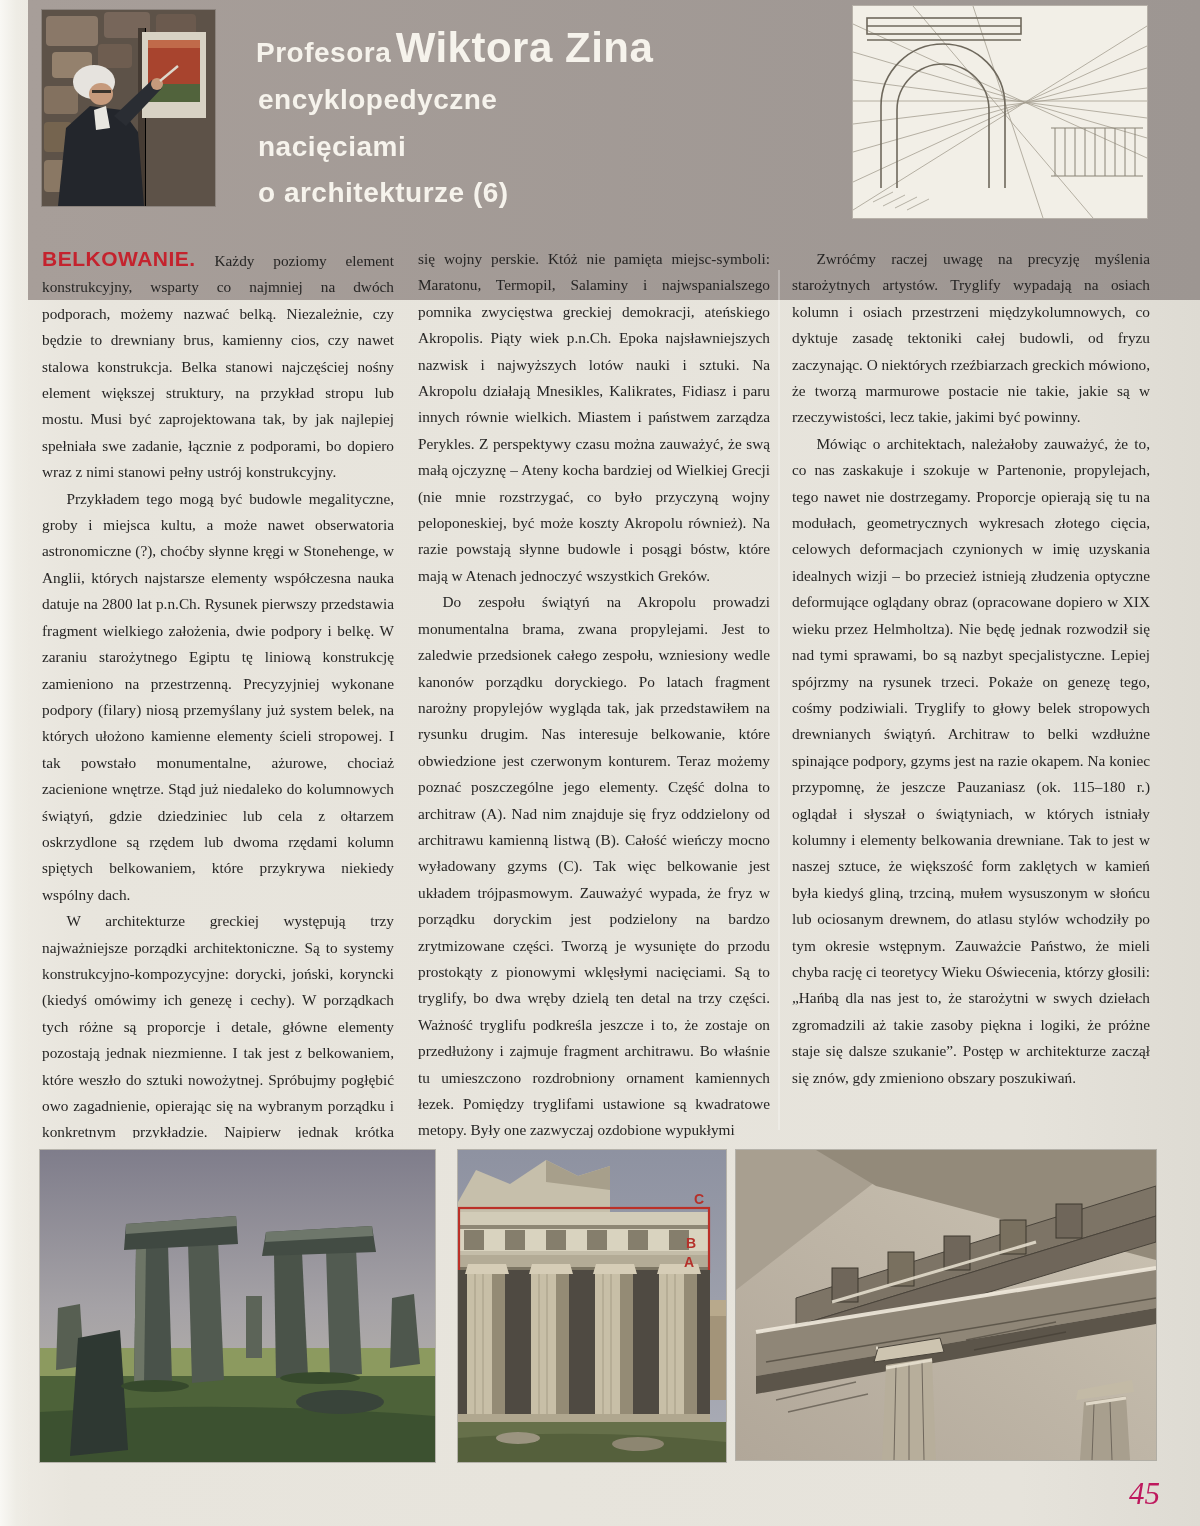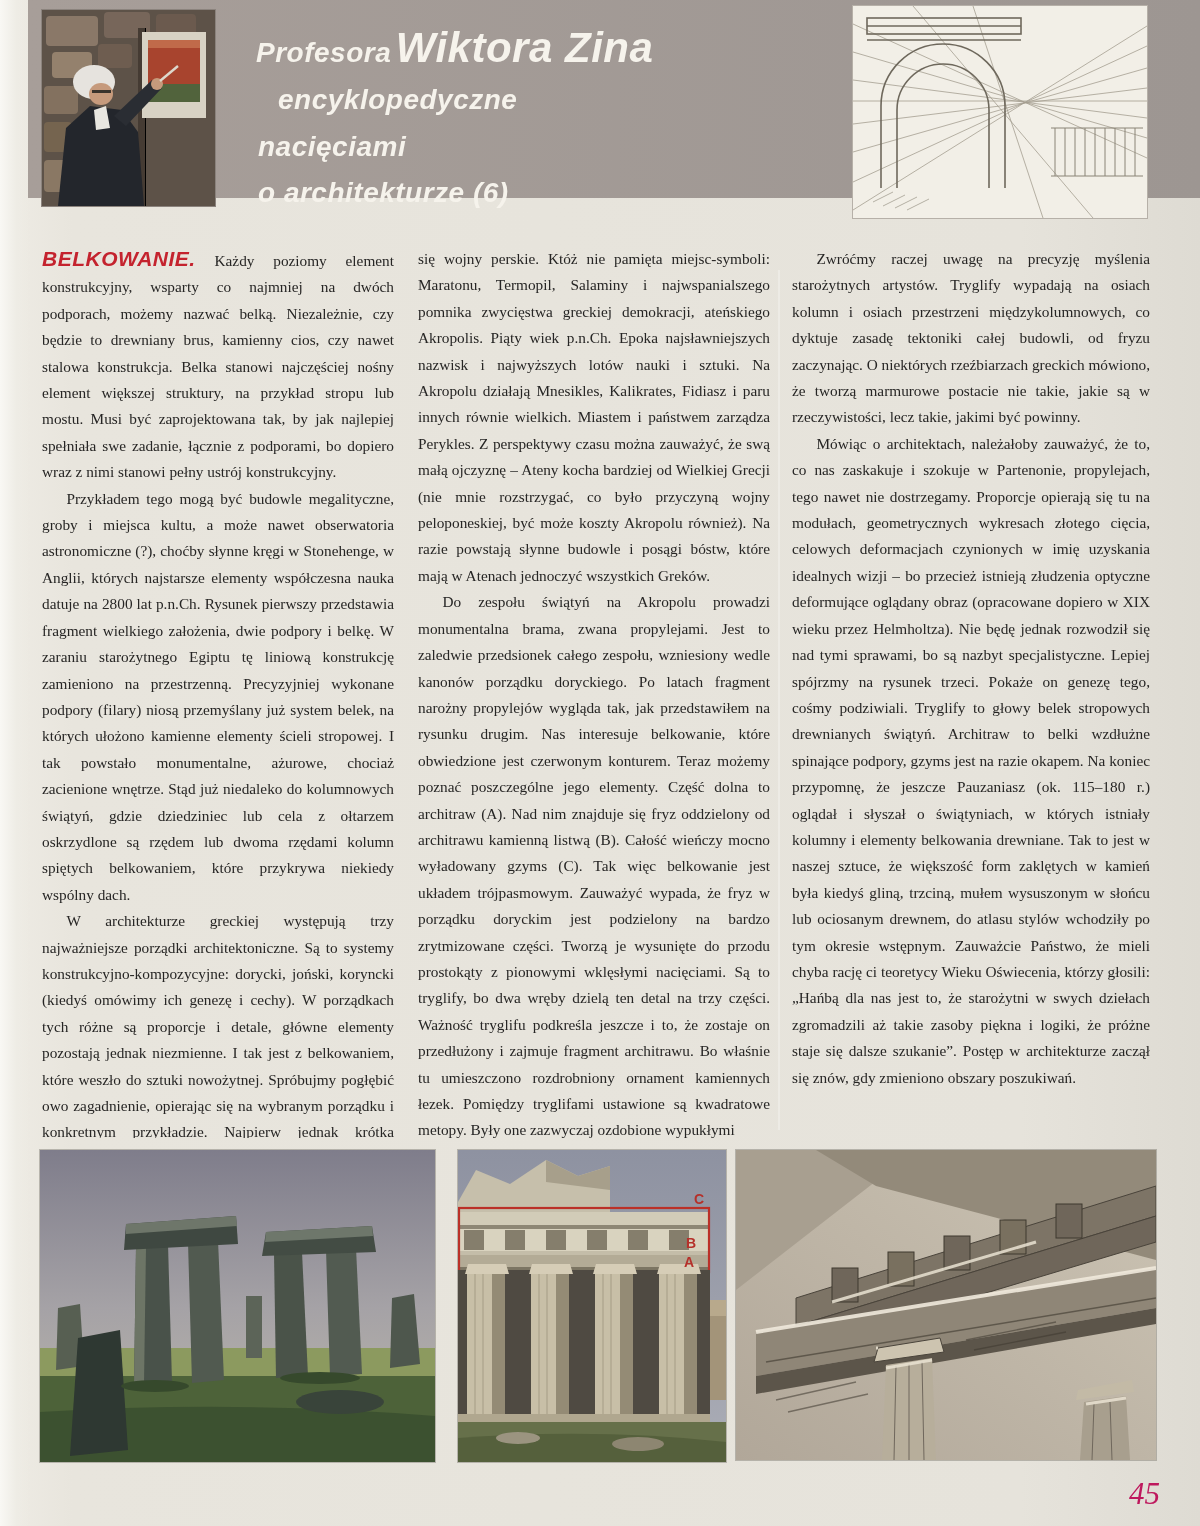--- a/index.html
+++ b/index.html
@@ -4,43 +4,43 @@
 <style>
   html,body{margin:0;padding:0;}
   body{
     width:1200px;height:1526px;position:relative;overflow:hidden;
     background:linear-gradient(90deg,#efece5 0,#e8e5dd 6%,#e6e3db 85%,#dedbd3 100%);
     font-family:"Liberation Serif",serif;
   }
   .edge-left{position:absolute;left:0;top:0;width:30px;height:1526px;
     background:linear-gradient(90deg,#f9f8f4,#eeece5 55%,rgba(238,236,229,0));}
   
-  .header-band{position:absolute;left:28px;top:0;width:1172px;height:198px;
-    background:linear-gradient(90deg,#a79e99,#9d9692);font-style:italic;}
+  .header-band{position:absolute;left:28px;top:0;width:1172px;height:300px;
+    background:linear-gradient(90deg,#a79e99,#9d9692);}
   .photo-frame{position:absolute;left:14px;top:10px;width:173px;height:196px;
     background:#5d5248;box-shadow:0 0 0 1px #8b837d;}
   .hdr-title{position:absolute;left:228px;top:24px;color:#f6f3ec;
     font-family:"Liberation Sans",sans-serif;font-weight:700;white-space:nowrap;}
   .hdr-prefix{font-size:28px;letter-spacing:.5px;}
   .hdr-name{font-size:42px;letter-spacing:.5px;}
   .hdr-sub{position:absolute;left:230px;color:#f6f3ec;font-family:"Liberation Sans",sans-serif;
     font-weight:700;font-size:28px;letter-spacing:.5px;white-space:nowrap;}
-  .sub1{top:84px;margin-left:20px;} .sub2{top:131px;} .sub3{top:177px;}
+  .sub1{top:84px;} .sub2{top:131px;} .sub3{top:177px;}
   .drawing-frame{position:absolute;left:825px;top:6px;width:294px;height:212px;
     background:#f2efe7;box-shadow:0 0 0 1px #b6b0a8;}
   
   .col{position:absolute;top:246px;height:892px;overflow:hidden;
     text-align:justify;font-size:15.3px;line-height:26.4px;color:#262524;}
   .col1{left:42px;width:352px;}
   .col2{left:418px;width:352px;}
   .col3{left:792px;width:358px;}
   .para{margin:0;}
   .para.indent{text-indent:1.6em;}
   .lead{font-family:"Liberation Sans",sans-serif;font-weight:700;
-    color:#c4232e;font-size:21px;letter-spacing:.5px;font-style:italic;}
+    color:#c4232e;font-size:21px;letter-spacing:.5px;}
   .crease{position:absolute;left:778px;top:270px;width:2px;height:860px;
     background:rgba(255,255,255,.28);}
   
   .figure{position:absolute;top:1150px;box-shadow:0 0 0 1px rgba(90,85,78,.35);}
   .fig1{left:40px;width:395px;height:312px;}
   .fig2{left:458px;width:268px;height:312px;}
   .fig3{left:736px;width:420px;height:310px;}
   .figure svg{display:block;}
   
   .page-number{position:absolute;right:40px;top:1476px;font-size:31px;

